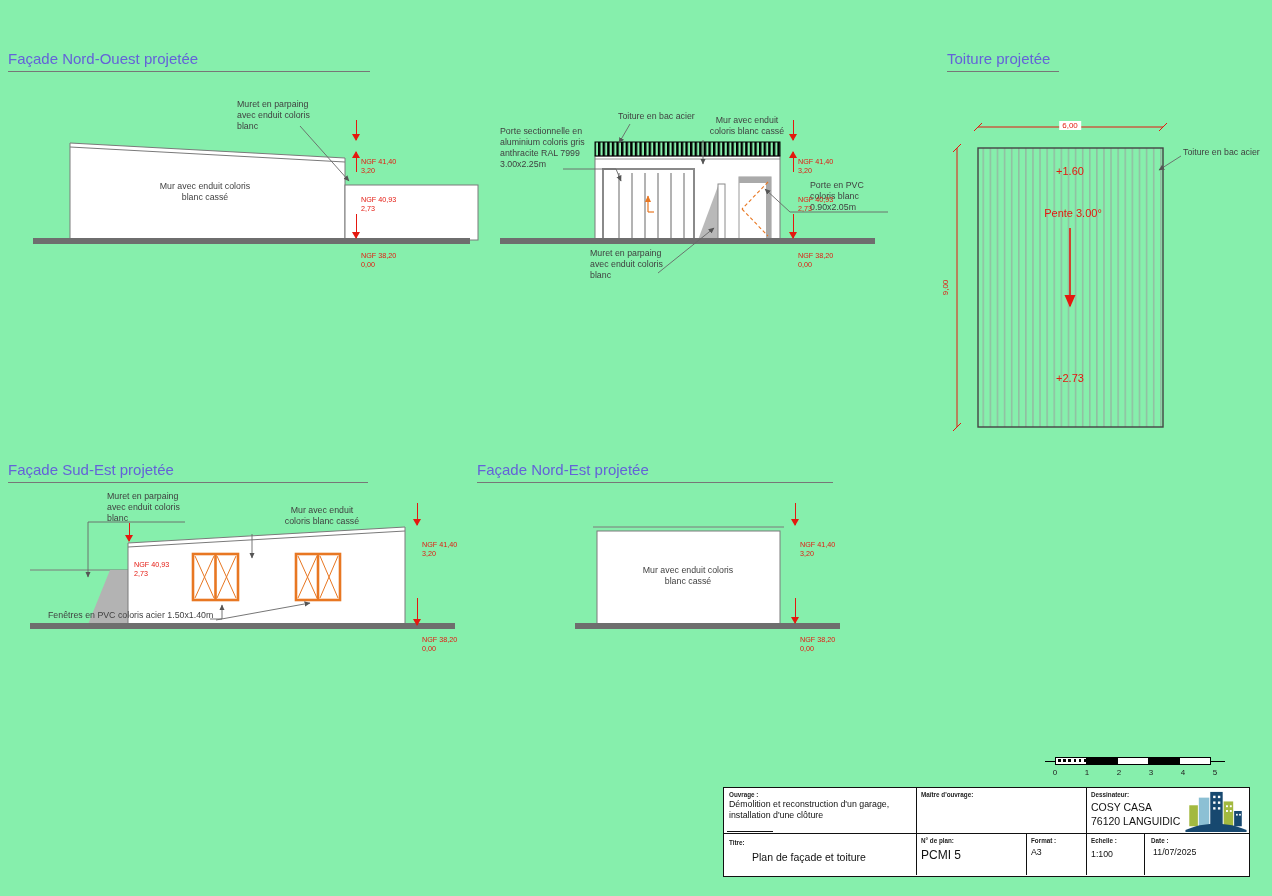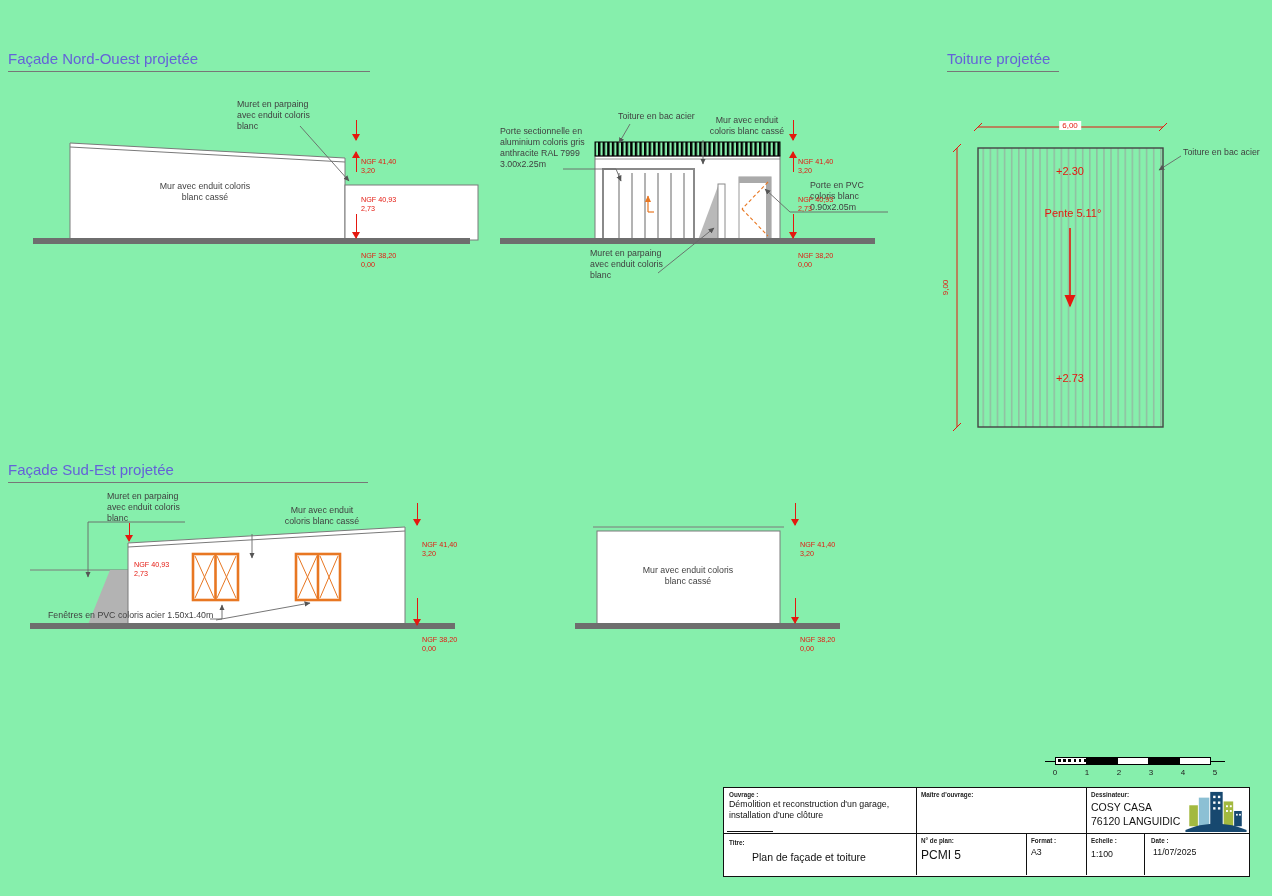--- a/index.html
+++ b/index.html
@@ -177,20 +177,21 @@
       <line x1="593" y1="527" x2="784" y2="527"></line>
       <rect x="597" y="531" width="183" height="94" fill="#fff"></rect>
       <rect x="575" y="623" width="265" height="6" fill="#6e6e6e" stroke="none"></rect>
     </g>
   </svg>
 
   
   <div class="ptitle" style="left:8px;top:50px;width:362px;">Façade Nord-Ouest projetée</div>
   <div class="ptitle" style="left:947px;top:50px;width:112px;">Toiture projetée</div>
   <div class="ptitle" style="left:8px;top:461px;width:360px;">Façade Sud-Est projetée</div>
+  <div class="ptitle" style="left:477px;top:461px;width:356px;">Façade Nord-Est projetée</div>
 
   
   <div style="display:contents;">
     <div class="lbl" style="left:237px;top:99px;">Muret en parpaing
 avec enduit coloris
 blanc</div>
     <div class="lbl c" style="left:150px;top:181px;width:110px;">Mur avec enduit coloris
 blanc cassé</div>
     <div class="ngf down" style="left:356px;top:120px;height:20px;">
       <div class="t">
@@ -244,22 +245,22 @@
           <div>NGF 38,20</div>
           <div>0,00</div>
         </div>
     </div>
   </div>
 
   
   <div style="display:contents;">
     <div class="dimh" style="left:1070px;top:121px;">6,00</div>
     <div class="dimv" style="left:938px;top:283px;">9,00</div>
-    <div class="lvl" style="left:1030px;top:165px;">+2.30</div>
-    <div class="lvl" style="left:1033px;top:207px;">Pente 5.11°</div>
+    <div class="lvl" style="left:1030px;top:165px;">+1.60</div>
+    <div class="lvl" style="left:1033px;top:207px;">Pente 3.00°</div>
     <div class="lvl" style="left:1030px;top:372px;">+2.73</div>
     <div class="lbl nw" style="left:1183px;top:147px;">Toiture en bac acier</div>
   </div>
 
   
   <div style="display:contents;">
     <div class="lbl" style="left:107px;top:491px;">Muret en parpaing
 avec enduit coloris
 blanc</div>
     <div class="lbl c" style="left:282px;top:505px;width:80px;">Mur avec enduit

